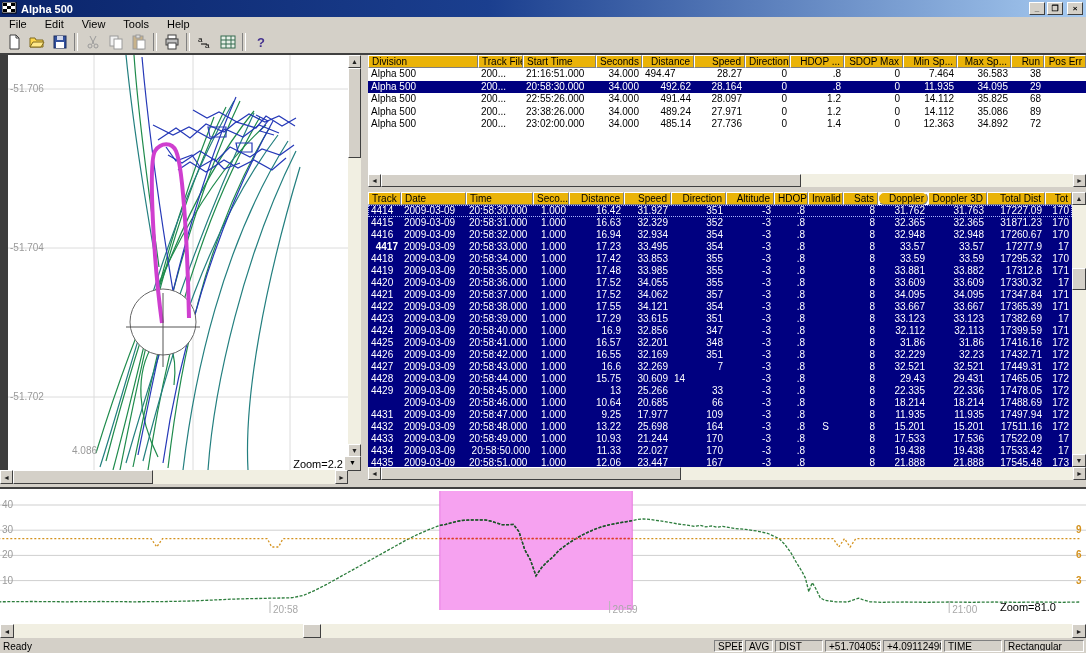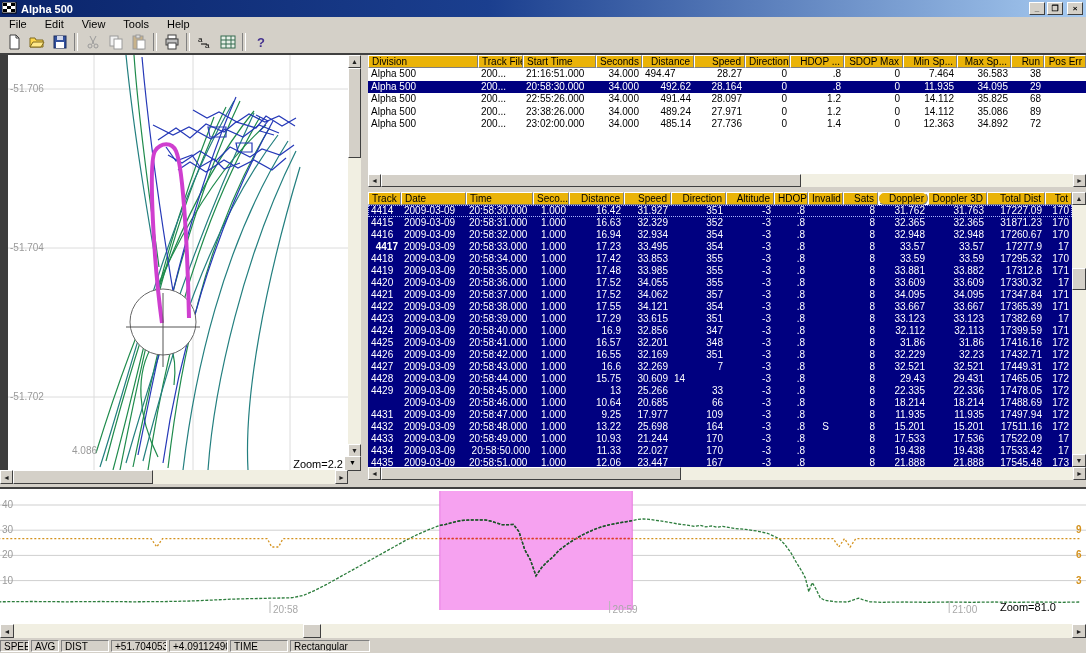--- a/index.html
+++ b/index.html
@@ -768,20 +768,21 @@
   </svg>
 </div>
 
 <div class="abs sbtrack" style="left:0;top:624px;width:1086px;height:14px;">
   <div class="abs sbtn" style="left:0;top:0;width:14px;height:14px;">◄</div>
   <div class="abs sthumb" style="left:303px;top:0;width:18px;height:14px;"></div>
   <div class="abs sbtn" style="left:1072px;top:0;width:14px;height:14px;">►</div>
 </div>
 
 <div class="abs statusbar">
+  <span class="status-ready">Ready</span>
   <span id="status-panels" style="display:flex;">
       <span class="spanel" style="width: 29px;">SPEED</span>
       <span class="spanel" style="width: 28px;">AVG</span>
       <span class="spanel" style="width: 48px;">DIST</span>
       <span class="spanel" style="width: 56px;">+51.7040535</span>
       <span class="spanel" style="width: 59px;">+4.091124908</span>
       <span class="spanel" style="width: 58px;">TIME</span>
       <span class="spanel" style="width: 80px;">Rectangular</span>
     </span>
 </div>

